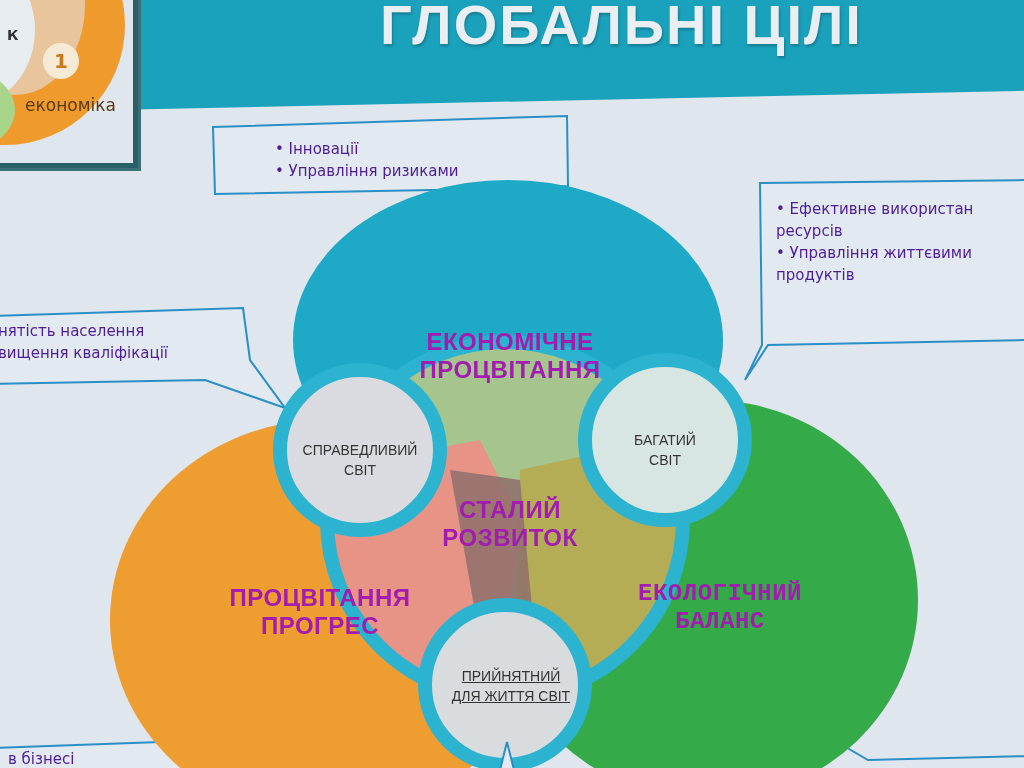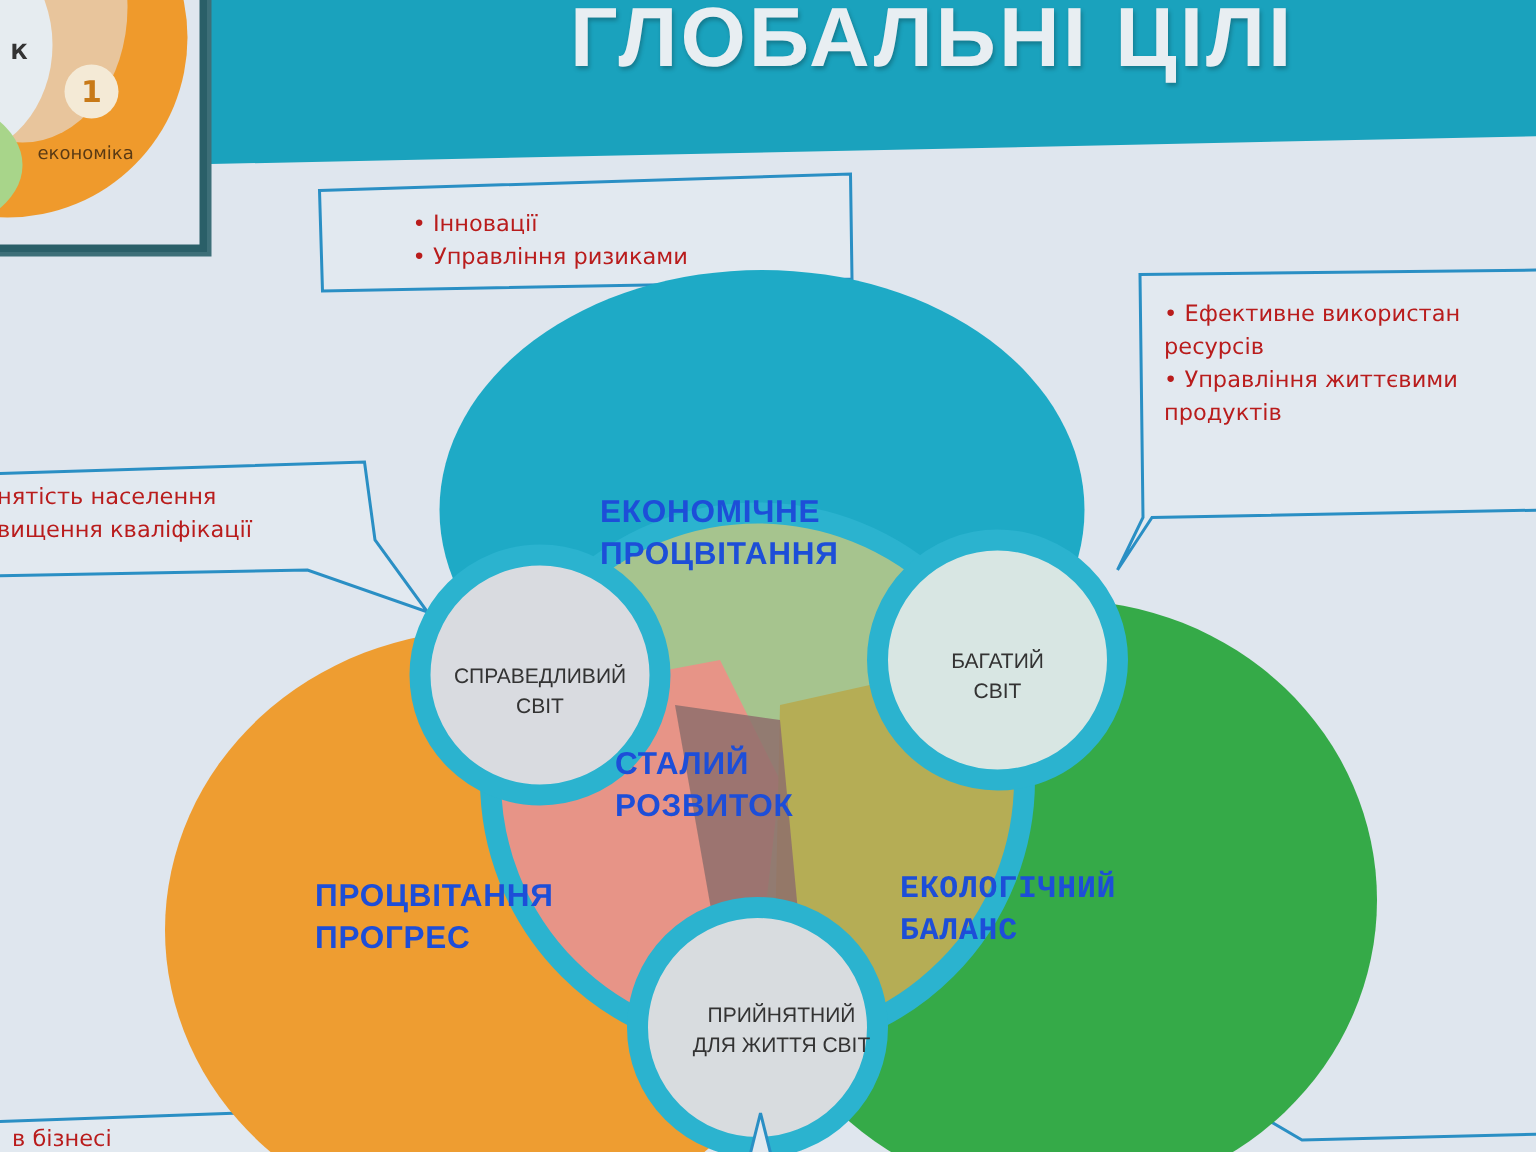--- a/index.html
+++ b/index.html
@@ -27,30 +27,30 @@
   .thumb .orange { position:absolute; left:-100px; top:-90px; width:240px; height:240px; border-radius:50%; background:#ef9a2c; }
   .thumb .beige { position:absolute; left:-40px; top:-80px; width:140px; height:180px; border-radius:50%; background:#e8c59c; }
   .thumb .white { position:absolute; left:-80px; top:-40px; width:130px; height:150px; border-radius:50%; background:#e6ecf0; }
   .thumb .green { position:absolute; left:-100px; top:70px; width:130px; height:90px; border-radius:50%; background:#a8d58a; }
   .thumb .badge {
     position:absolute; left:58px; top:48px; width:36px; height:36px; border-radius:50%;
     background:#f4ead6; color:#c87a18; font-weight:bold; font-size:20px;
     display:flex; align-items:center; justify-content:center;
   }
   .thumb .k { position:absolute; left:22px; top:32px; font-size:14px; font-weight:bold; color:#333; }
-  .thumb .econ { position:absolute; left:40px; top:100px; font-size:12px; color:#5a3a14; }
+  .thumb .econ { position:absolute; left:40px; top:100px; font-size:17px; color:#5a3a14; }
 
   svg.diagram { position: absolute; left: 0; top: 0; }
   .callout-text {
-    position: absolute; font-size: 15px; color: #b91c1c; line-height: 22px;
+    position: absolute; font-size: 15px; color: #4c1d95; line-height: 22px;
     white-space: nowrap;
   }
   .circle-label {
-    position: absolute; font-weight: bold; color: #1d4ed8;
-    font-size: 21px; line-height: 28px; letter-spacing: 0.5px;
+    position: absolute; text-align: center; font-weight: bold; color: #a21caf;
+    font-size: 24px; line-height: 28px; letter-spacing: 0.5px;
     font-family: "Liberation Sans", sans-serif;
   }
   .small-label {
     position: absolute; text-align: center; color: #333; font-size: 14px; line-height: 20px;
     font-family: "Liberation Sans", sans-serif;
   }
 </style>
 </head>
 <body>
 
@@ -132,16 +132,16 @@
 </div>
 
 <div class="small-label" style="left:280px; top:440px; width:160px;">
   <div>СПРАВЕДЛИВИЙ</div>
   <div>СВІТ</div>
 </div>
 <div class="small-label" style="left:590px; top:430px; width:150px;">
   <div>БАГАТИЙ</div>
   <div>СВІТ</div>
 </div>
-<div class="small-label" style="left:441px; top:666px; width:160px;">
+<div class="small-label" style="left:431px; top:666px; width:160px;text-decoration:underline;">
   <div>ПРИЙНЯТНИЙ</div>
   <div>ДЛЯ ЖИТТЯ СВІТ</div>
 </div>
 
 </body></html>

